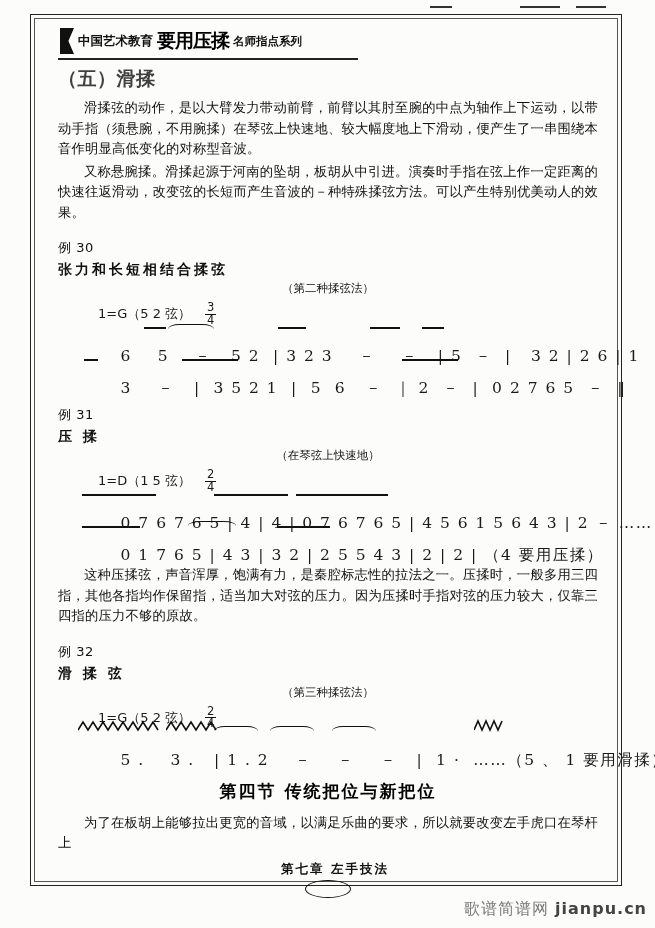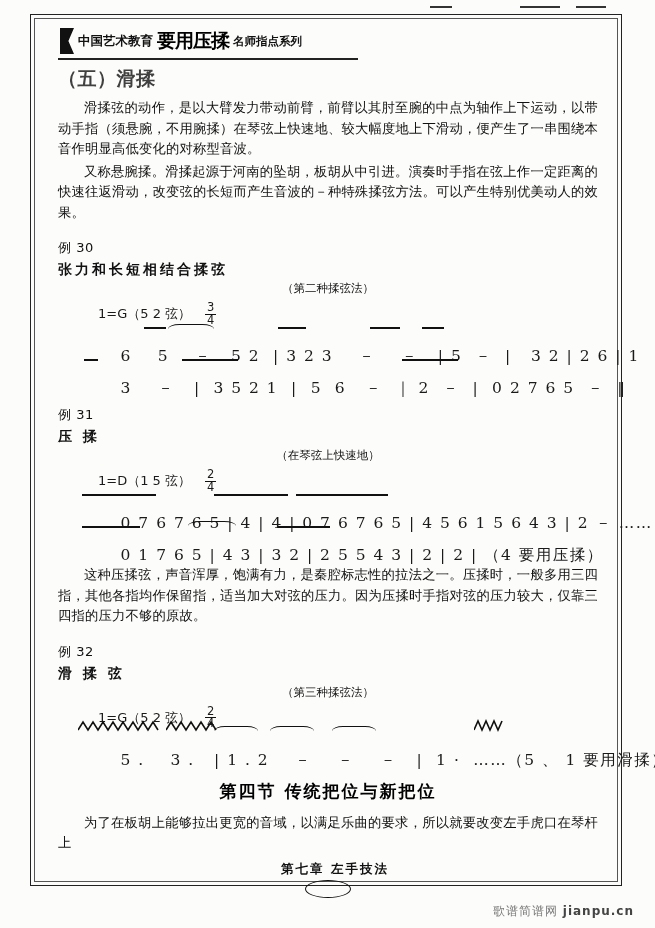--- a/index.html
+++ b/index.html
@@ -102,22 +102,22 @@
   }
   .footer {
     position:absolute; left:0; bottom:30px; width:655px; text-align:center;
   }
   .footer-text { font-size:12.5px; font-weight:bold; letter-spacing:2px; color:#111;padding-left:15px; }
   .footer-circle {
     margin:2px auto 0 auto; width:44px; height:16px;
     border:1.4px solid #111; border-radius:50%;
   }
   .watermark {
-    position:absolute; right:21px; bottom:8px;
-    font-size:12px; color:#7a7a7a; letter-spacing:1px;
+    position:absolute; right:8px; bottom:8px;
+    font-size:16px; color:#7a7a7a; letter-spacing:1px;
   }
   .watermark b { color:#444; }
 </style>
 </head>
 <body>
 
 <div class="page">
 
   <div class="frame"></div>
   <div class="frame inner2"></div>

